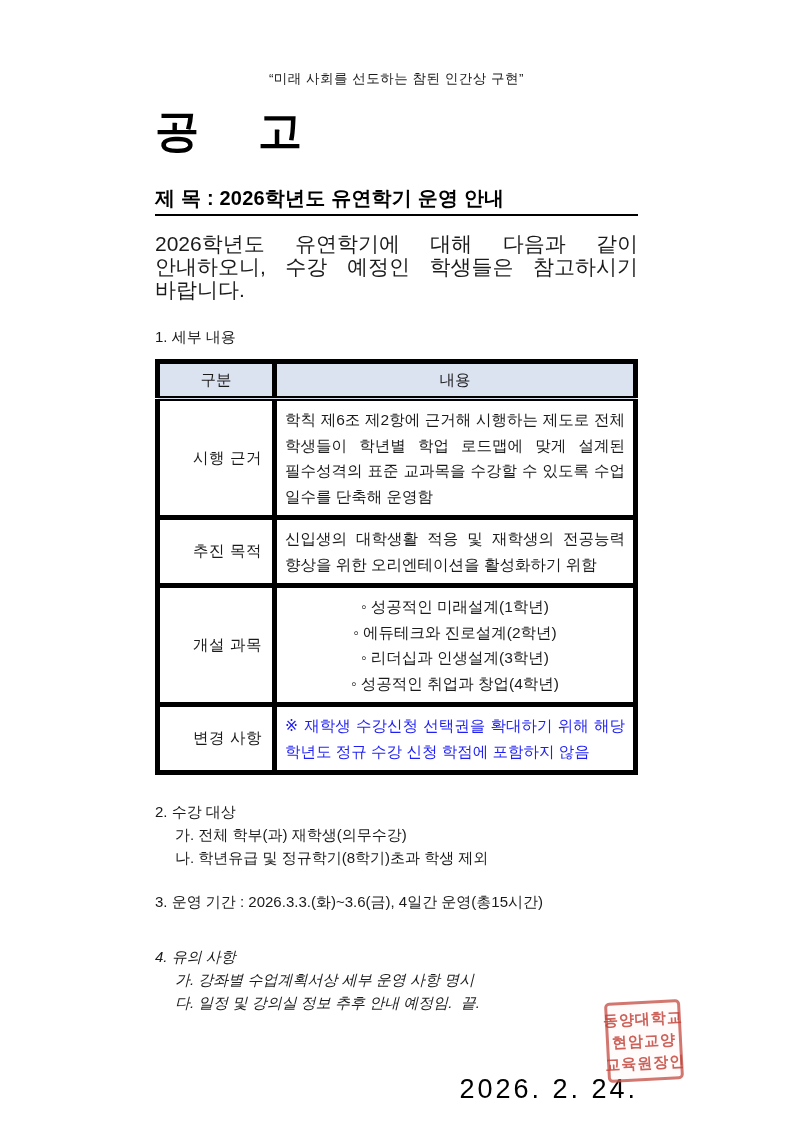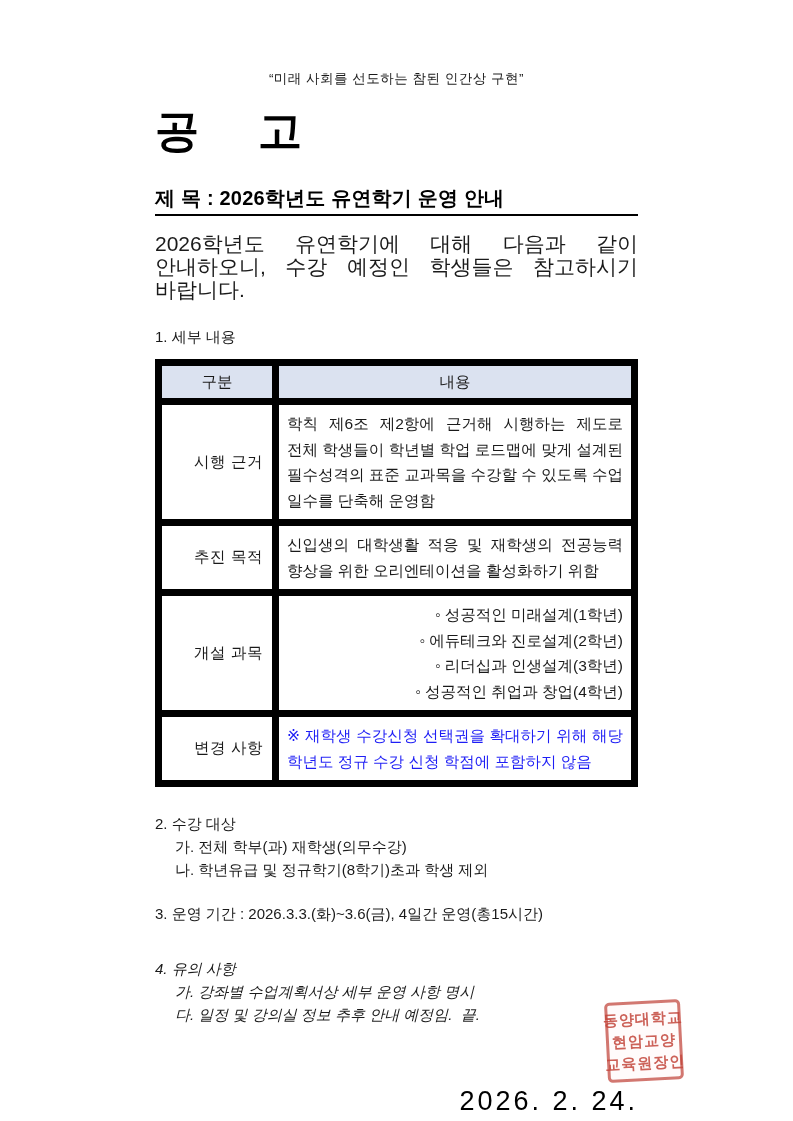--- a/index.html
+++ b/index.html
@@ -55,21 +55,21 @@
     line-height: 23px;
   }
   table.details {
     margin-top: 11px;
     width: 100%;
     border-collapse: collapse;
     border: 2px solid #000;
     table-layout: fixed;
   }
   table.details th, table.details td {
-    border: 7px solid #000000;
+    border: 5px solid #000000;
     font-size: 15.5px;
   }
   table.details col.c-label { width: 117px; }
   table.details th {
     background: #dbe2f0;
     font-weight: normal;
     height: 30px;
     text-align: center;
     border-bottom: 5px double #000;
   }
@@ -81,21 +81,21 @@
   }
   td.row-content {
     padding: 6px 8px;
     line-height: 25.5px;
     text-align: justify;
     word-break: keep-all;
     vertical-align: middle;
   }
   td.row-content.multiline {
     white-space: pre-line;
-    text-align: right;
+    text-align: center;
   }
   td.row-content.highlight {
     color: #1e1ef5;
   }
   .sec { margin-top: 25px; }
   .sec.period { margin-top: 21px; }
   .sec.notes { margin-top: 32px; font-style: italic; }
   .sec .heading { font-size: 15px; line-height: 23px; }
   .sec .item {
     font-size: 15px;

